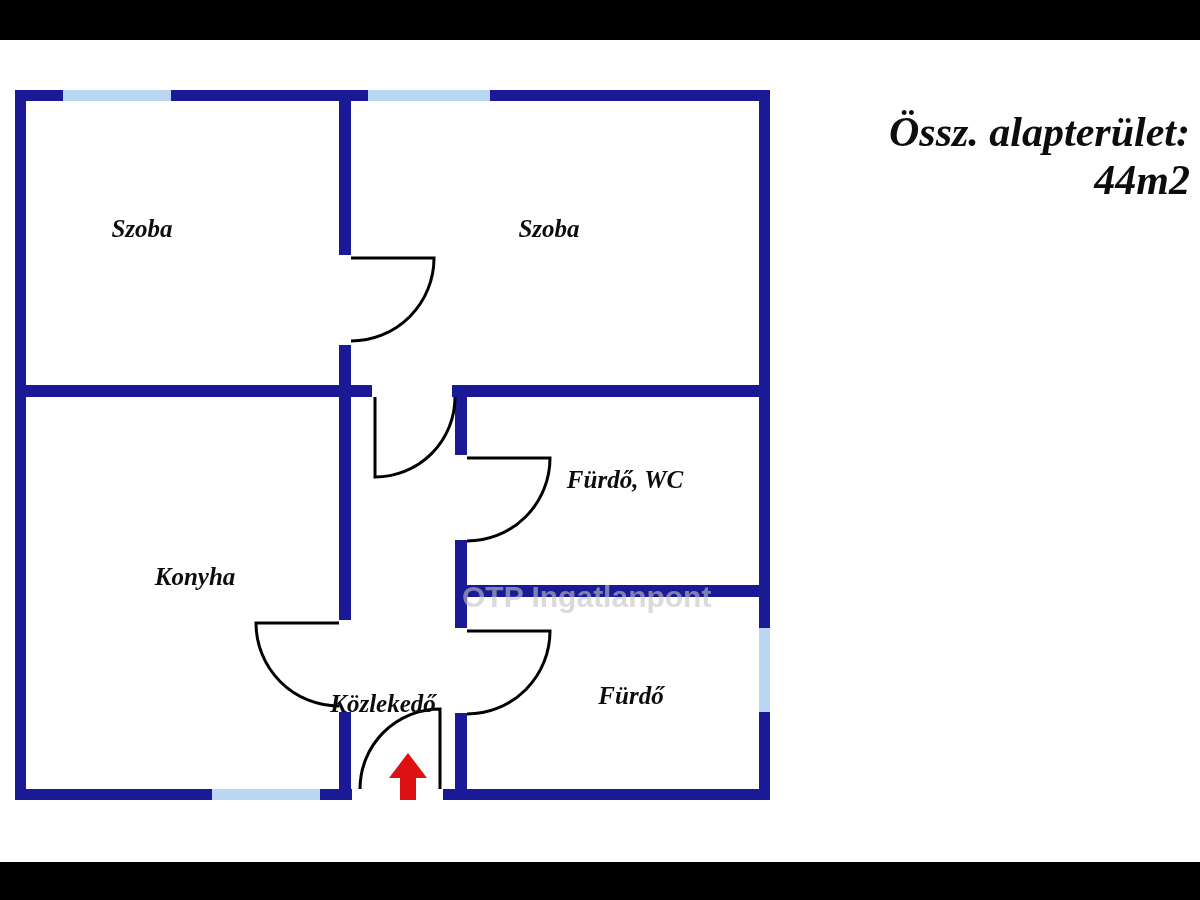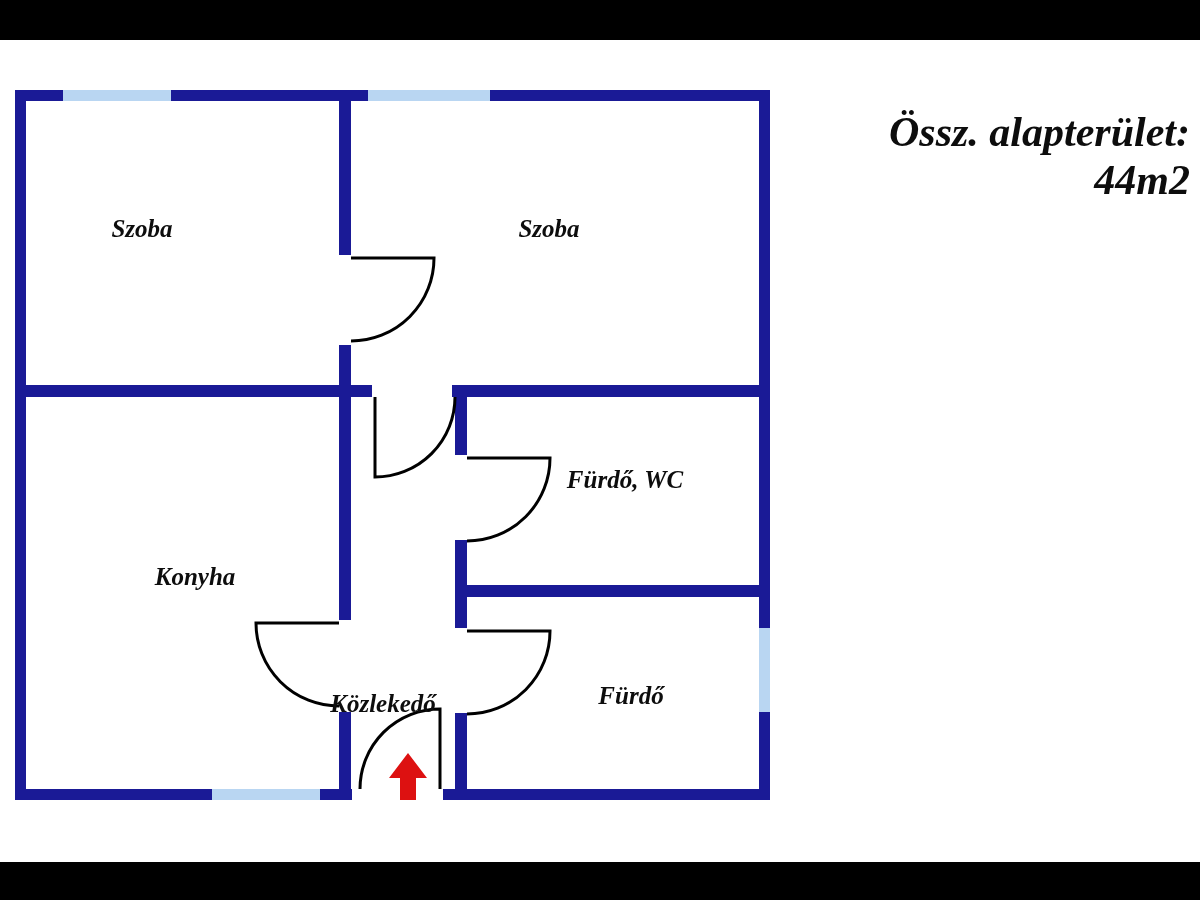--- a/index.html
+++ b/index.html
@@ -91,14 +91,15 @@
 
   <div class="room-label" style="left:142px; top:229px;">Szoba</div>
   <div class="room-label" style="left:549px; top:229px;">Szoba</div>
   <div class="room-label" style="left:195px; top:577px;">Konyha</div>
   <div class="room-label" style="left:625px; top:468px;margin-top:12px;">Fürdő, WC</div>
   <div class="room-label" style="left:383px; top:661px;margin-top:43px;">Közlekedő</div>
   <div class="room-label" style="left:631px; top:696px;">Fürdő</div>
 
   <div id="area-label">Össz. alapterület: 44m2</div>
 
+  <div id="watermark">OTP Ingatlanpont</div>
 
 </div>
 
 </body></html>

